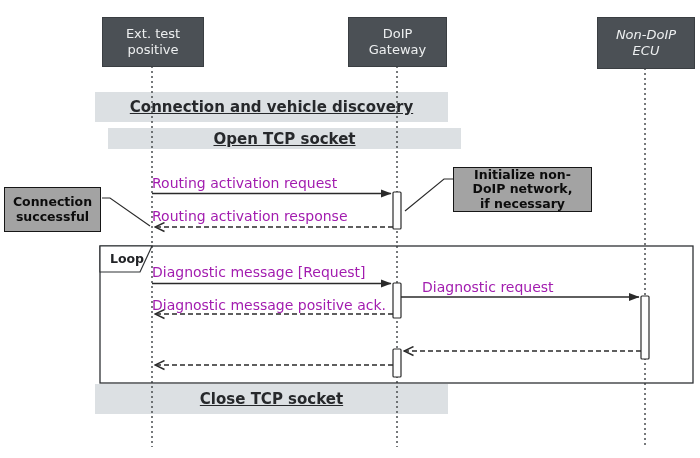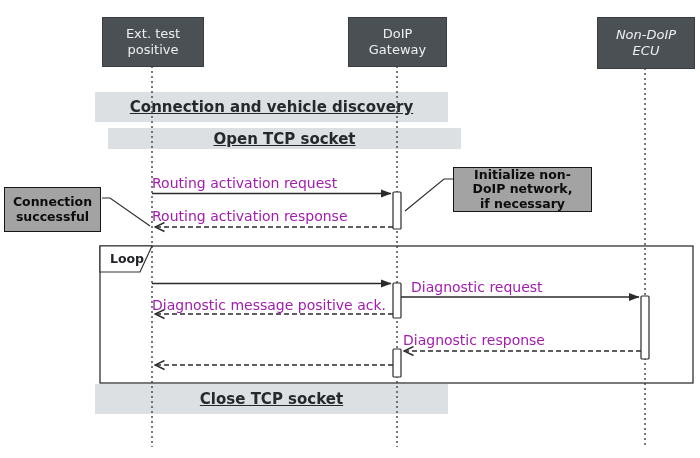--- a/index.html
+++ b/index.html
@@ -91,23 +91,23 @@
 positive</div>
   <div class="abs actor prelines" style="left:348px; top:17px; width:97px; height:48px;">DoIP
 Gateway</div>
   <div class="abs actor prelines" style="left:597px; top:17px; width:96px; height:50px;font-style:italic;">Non-DoIP
 ECU</div>
 
   <div class="abs loop-label" style="left:107px; top:251px; width:40px;">Loop</div>
 
   <div class="abs msg" style="left:152px; top:177px; width:240px;">Routing activation request</div>
   <div class="abs msg" style="left:152px; top:210px; width:240px;">Routing activation response</div>
-  <div class="abs msg" style="left:411px; top:281px; width:238px;">Diagnostic request</div>
+  <div class="abs msg" style="left:152px; top:266px; width:240px;">Diagnostic message [Request]</div>
+  <div class="abs msg" style="left:422px; top:281px; width:238px;">Diagnostic request</div>
   <div class="abs msg" style="left:152px; top:299px; width:240px;">Diagnostic message positive ack.</div>
-  <div class="abs msg" style="left:403px; top:334px; width:238px;">Diagnostic response</div>
 
   <div class="abs note prelines" style="left:4px; top:187px; width:95px; height:43px;">Connection
 successful</div>
   <div class="abs note prelines" style="left:453px; top:167px; width:137px; height:43px;">Initialize non-
 DoIP network,
 if necessary</div>
 
 </div>
 
 </body></html>

